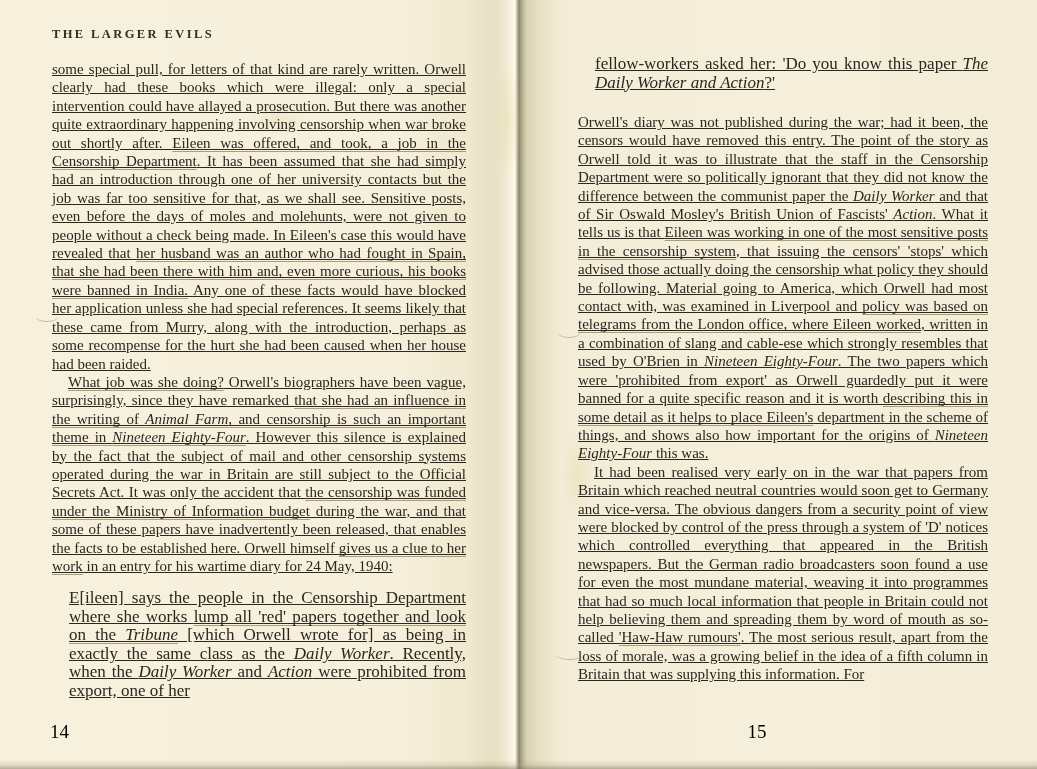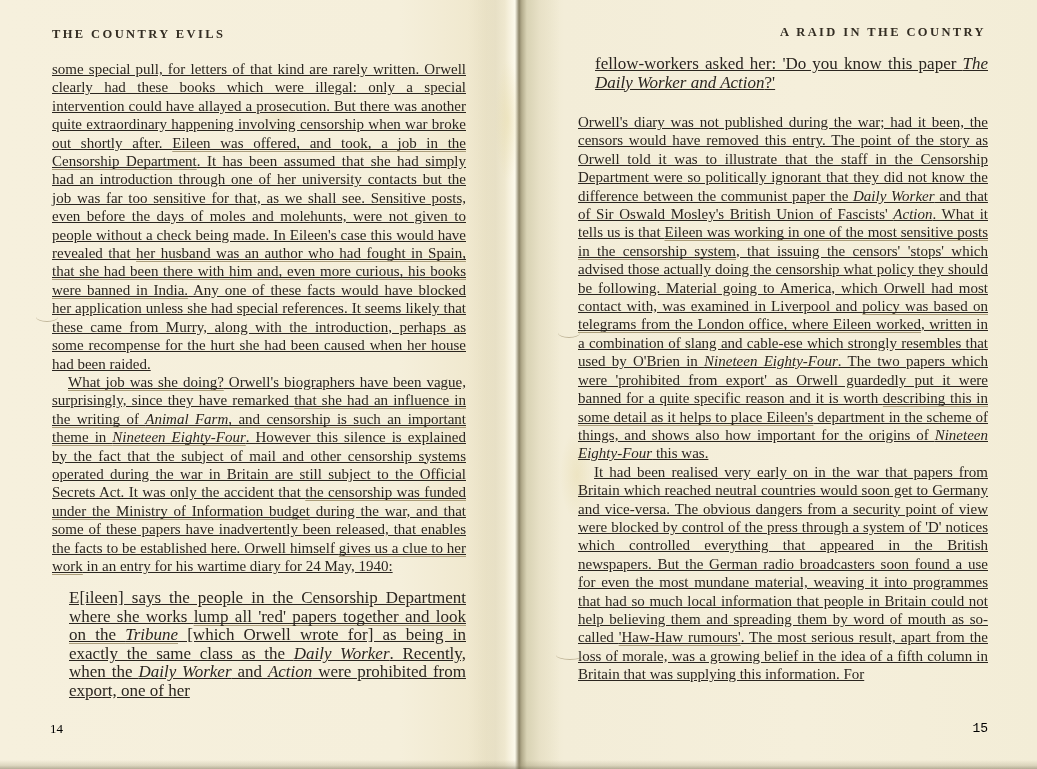--- a/index.html
+++ b/index.html
@@ -59,46 +59,45 @@
   .i{font-style:italic;}
   .u{
     text-decoration:underline;
     text-decoration-color:rgba(158,142,105,.85);
     text-decoration-thickness:1.4px;
     text-underline-offset:3px;
     -webkit-text-decoration-skip:none;
     text-decoration-skip-ink:none;
   }
 
-  .page-number{position:absolute;font-size:13px;color:#33
+  .page-number{position:absolute;font-size:19px;color:#33
 
 
 2d24;}
   .pn-left{left:50px;top:721px;}
-  .pn-right{left:578px;top:721px;width:410px;text-align:right;padding-right:0px;font-family:Liberation Mono, monospace;}
+  .pn-right{left:552px;top:721px;width:410px;text-align:center;padding-right:0px;}
 
   .pencil-mark{position:absolute;height:9px;border-bottom:1.5px solid rgba(150,135,100,.55);border-radius:50%;pointer-events:none;}
   .pm-1{left:36px;top:312px;width:22px;}
   .pm-2{left:558px;top:328px;width:22px;}
   .pm-3{left:556px;top:650px;width:28px;}
 </style>
 </head>
 <body>
 
 <div class="scan">
   <div class="page page-left"></div>
   <div class="page page-right"></div>
   <div class="gutter"></div>
   <div class="bottom-edge"></div>
   <div class="stain stain-a"></div>
   <div class="stain stain-b"></div>
   <div class="stain stain-c"></div>
 
-  <div class="running-head head-left">THE COUNTRY EVILS</div>
-  <div class="running-head head-right">A RAID IN THE COUNTRY</div>
+  <div class="running-head head-left">THE LARGER EVILS</div>
 
   <div class="text-block tb-left">
       <p class="body"><span>some special pull, for letters of that kind are rarely written. Orwell clearly had these books which were illegal: only a special intervention could have allayed a prosecution. But there was another quite extraordinary happening involving censorship when war broke out shortly after. </span><span class="u">Eileen was offered, and took, a job in the Censorship Department</span><span>. It has been assumed that she had simply had an introduction through one of her university contacts but the job was far too sensitive for that, as we shall see. Sensitive posts, even before the days of moles and molehunts, were not given to people without a check being made. In Eileen's case this would have revealed that </span><span class="u">her husband was an author who had fought in Spain, that she had been there with him and, even more curious, his books were banned in India.</span><span> Any one of these facts would have blocked her application unless she had special references. It seems likely that these came from Murry, along with the introduction, perhaps as some recompense for the hurt she had been caused when her house had been raided.</span></p>
       <p class="body ind"><span class="u">What job was she doing?</span><span> Orwell's biographers have been vague, surprisingly, since they have remarked </span><span class="u">that she had an influence in the writing of </span><span class="i u">Animal Farm</span><span class="u">, and censorship is such an important theme in </span><span class="i u">Nineteen Eighty-Four</span><span>. However this silence is explained by the fact that the subject of mail and other censorship systems operated during the war in Britain are still subject to the Official Secrets Act. It was only the accident that </span><span class="u">the censorship was funded under the Ministry of Information budget</span><span> during the war, and that some of these papers have inadvertently been released, that enables the facts to be established here. Orwell himself </span><span class="u">gives us a clue to her work</span><span> in an entry for his wartime diary for 24 May, 1940:</span></p>
       <p class="quote"><span>E[ileen] says the people in the Censorship Department where she works </span><span class="u">lump all 'red' papers together and look on the </span><span class="i u">Tribune</span><span> [which Orwell wrote for] as being in exactly the same class as the </span><span class="i">Daily Worker</span><span>. Recently, when the </span><span class="i">Daily Worker</span><span> and </span><span class="i">Action</span><span> were prohibited from export, one of her</span></p>
     </div>
   <div class="text-block tb-right">
       <p class="quote"><span>fellow-workers asked her: 'Do you know this paper </span><span class="i">The Daily Worker and Action</span><span>?'</span></p>
       <p class="body"><span>Orwell's diary was not published during the war; had it been, the censors would have removed this entry. The point of the story as Orwell told it was to illustrate that the staff in the Censorship Department were so politically ignorant that they did not know the difference between the communist paper the </span><span class="i">Daily Worker</span><span> and that of Sir Oswald Mosley's British Union of Fascists' </span><span class="i">Action</span><span>. What it tells us is that </span><span class="u">Eileen was working in one of the most sensitive posts in the censorship system</span><span>, that issuing the censors' 'stops' which advised those actually doing the censorship what policy they should be following. Material going to America, which Orwell had most contact with, was examined in Liverpool and </span><span class="u">policy was based on telegrams from the London office, where Eileen worked</span><span>, written in a combination of slang and cable-ese which strongly resembles that used by O'Brien in </span><span class="i">Nineteen Eighty-Four</span><span>. The two papers which were 'prohibited from export' as Orwell guardedly put it were banned for a quite specific reason and it is worth </span><span class="u">describing this in some detail as it helps to place Eileen's</span><span> department in the scheme of things, and shows also how important for the origins of </span><span class="i">Nineteen Eighty-Four</span><span> this was.</span></p>
       <p class="body ind"><span>It had been realised very early on in the war that papers from Britain which reached neutral countries would soon get to Germany and vice-versa. The obvious dangers from a security point of view were blocked by control of the press through a system of 'D' notices which controlled everything that appeared in the British newspapers. But the German radio broadcasters soon found a use for even the most mundane material, weaving it into programmes that had so much local information that people in Britain could not help believing them and spreading them by word of mouth as so-called </span><span class="u">'Haw-Haw rumours'</span><span>. The most serious result, apart from the loss of morale, was a growing belief in the idea of a fifth column in Britain that was supplying this information. For</span></p>

